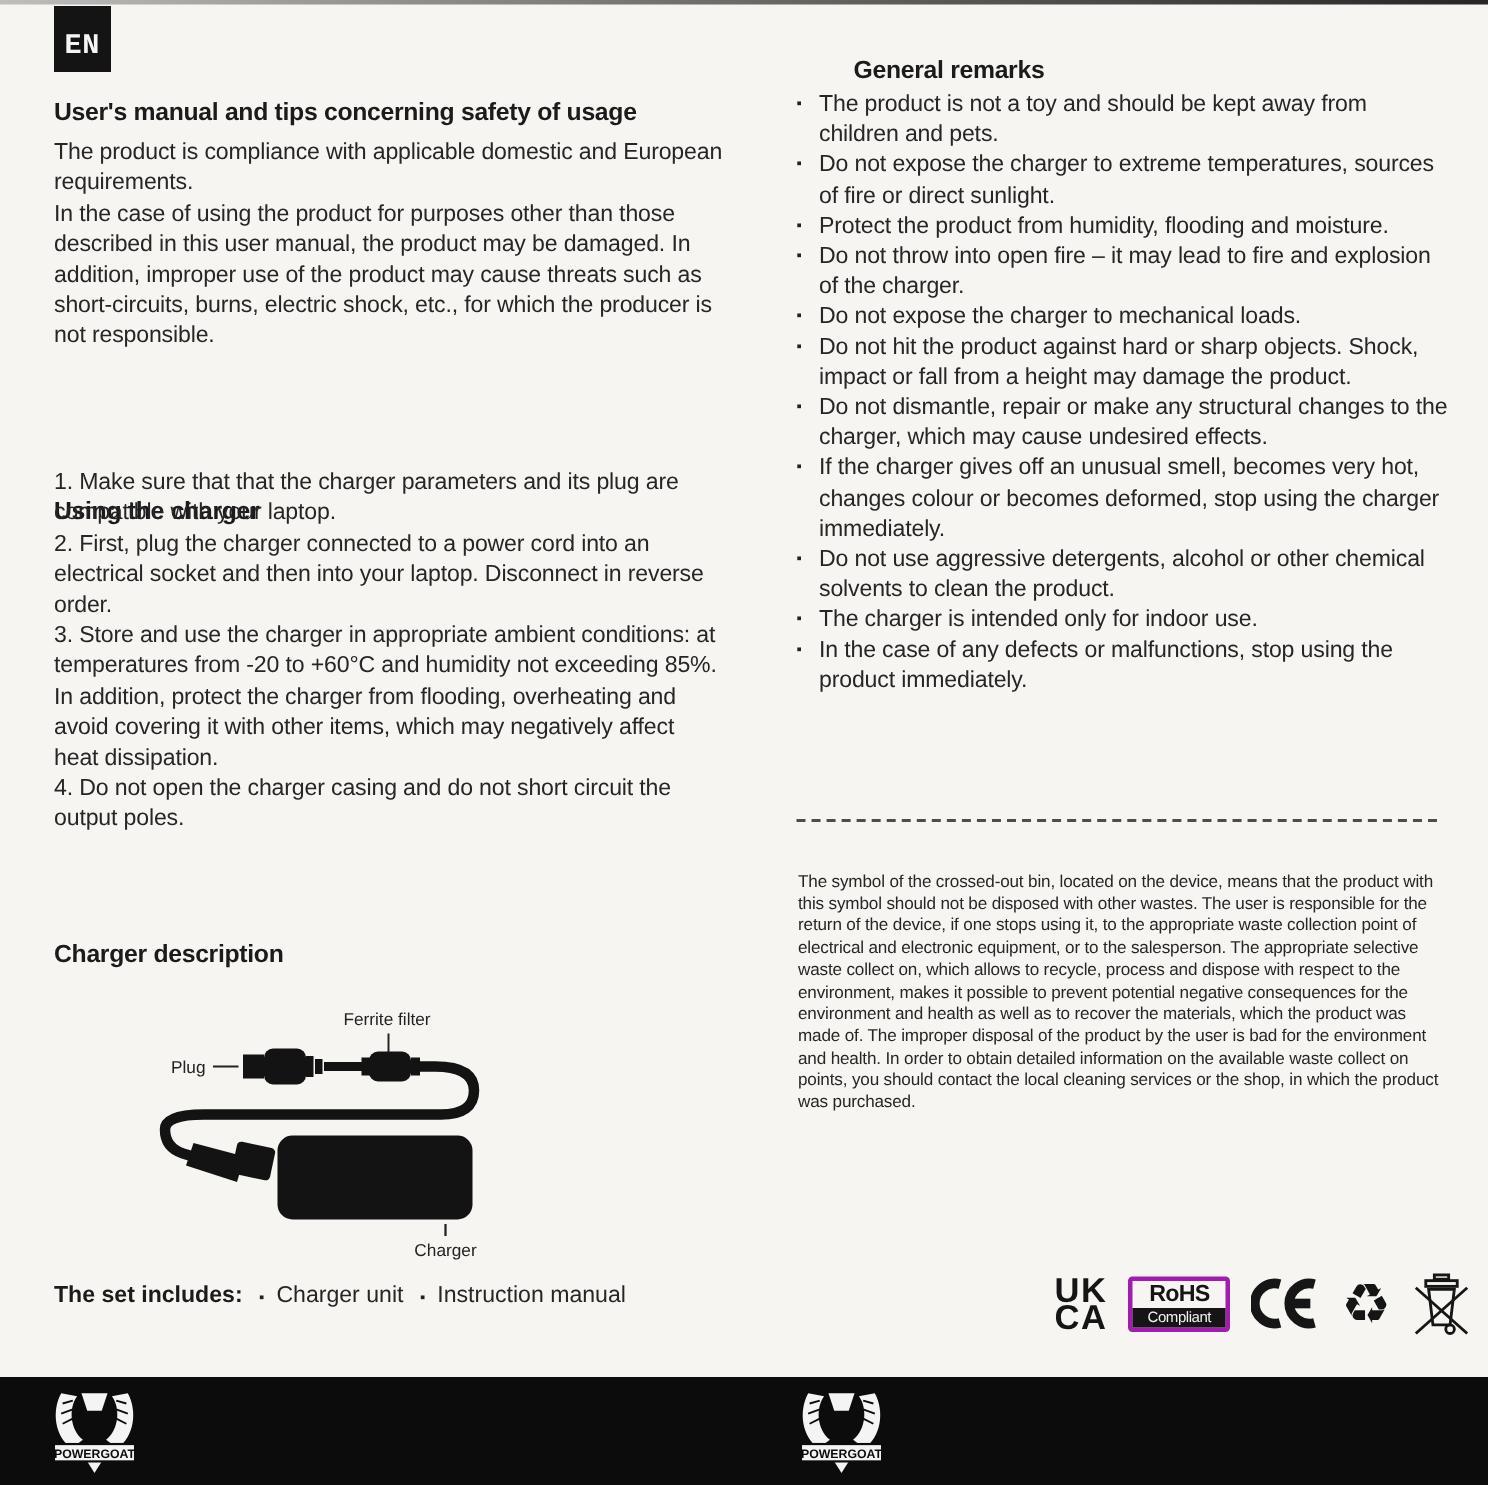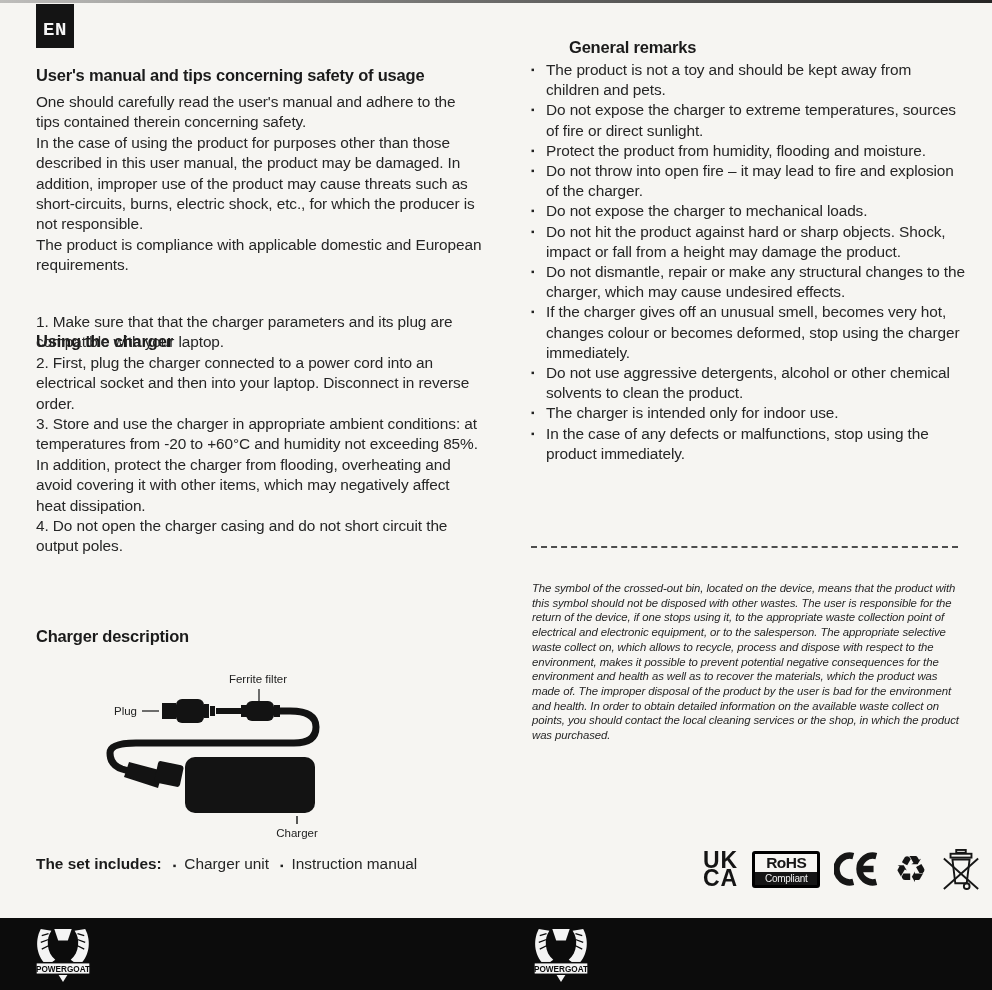--- a/index.html
+++ b/index.html
@@ -24,24 +24,24 @@
   #set-line .lbl{font-weight:bold;color:var(--head);}
   .inc-item{margin-left:11px;display:inline-flex;align-items:baseline;}
   .blt2{font-size:10px;margin-right:8px;color:#222;}
   #general-heading{left:531px;top:38px;width:432px;margin-left:38px;}
   #general-list{left:531px;top:60px;width:434px;}
   .bullet-item{display:flex;font-size:15.4px;line-height:20.2px;letter-spacing:-0.1px;}
   .blt{flex:0 0 15px;font-size:10px;line-height:20.2px;color:#222;}
   .btx{flex:1;}
   #divider{left:531px;top:546px;width:427px;border-top:2px dashed #4d4d4d;height:0;}
   #disposal-heading{left:532px;top:560px;width:432px;font-size:13px;font-weight:bold;color:var(--head);letter-spacing:-0.1px;}
-  #disposal-body{left:532px;top:581px;width:433px;font-size:11.4px;line-height:14.7px;letter-spacing:-0.1px;font-style:italic;}
+  #disposal-body{left:532px;top:581px;width:433px;font-size:11.4px;line-height:14.7px;letter-spacing:-0.1px;}
   #marks{left:703px;top:845px;display:flex;align-items:center;gap:14px;height:48px;}
   .ukca{font-weight:bold;font-size:23px;line-height:18.5px;letter-spacing:1px;color:#151515;text-align:center;}
-  .rohs{width:62px;border:3px solid #000000;border-radius:3px;background:#f6f5f2;text-align:center;}
+  .rohs{width:62px;border:3px solid #a21caf;border-radius:3px;background:#f6f5f2;text-align:center;}
   .rohs-t{font-weight:bold;font-size:15.5px;line-height:18px;color:#151515;letter-spacing:-0.5px;}
   .rohs-b{background:#151515;color:#f2f2f2;font-size:10px;line-height:13px;letter-spacing:-0.3px;}
   .recycle{font-size:37px;line-height:37px;color:#151515;font-family:"DejaVu Sans",sans-serif;}
   .bottom-bar{left:0;top:918px;width:992px;height:72px;background:var(--bar);}
   .goat{position:absolute;top:8px;}
   .goat.g1{left:34px;}
   .goat.g2{left:532px;}
   svg text{font-family:"Liberation Sans",sans-serif;}
   .diag-label{fill:#222;}
 </style>
@@ -53,23 +53,22 @@
   <div class="abs top-scan"></div>
 
   <div class="abs en-badge">
     <span>EN</span>
   </div>
 
   <h2 class="abs" id="safety-heading">User's manual and tips concerning safety of usage</h2>
 
   <div class="abs body-txt" id="safety-body">
 
-  <div class="para">One should carefully read the user's manual and adhere to the tips contained therein concerning safety.</div>
+      <div class="para">The product is compliance with applicable domestic and European requirements.</div>
       <div class="para">In the case of using the product for purposes other than those described in this user manual, the product may be damaged. In addition, improper use of the product may cause threats such as short-circuits, burns, electric shock, etc., for which the producer is not responsible.</div>
-      <div class="para">The product is compliance with applicable domestic and European requirements.</div>
     </div>
 
   <h2 class="abs" id="using-heading">Using the charger</h2>
 
   <div class="abs body-txt" id="using-list">
 
   <div class="step">1. Make sure that that the charger parameters and its plug are compatible with your laptop.</div>
       <div class="step">2. First, plug the charger connected to a power cord into an electrical socket and then into your laptop. Disconnect in reverse order.</div>
       <div class="step">3. Store and use the charger in appropriate ambient conditions: at temperatures from -20 to +60°C and humidity not exceeding 85%. In addition, protect the charger from flooding, overheating and avoid covering it with other items, which may negatively affect heat dissipation.</div>
       <div class="step">4. Do not open the charger casing and do not short circuit the output poles.</div>

